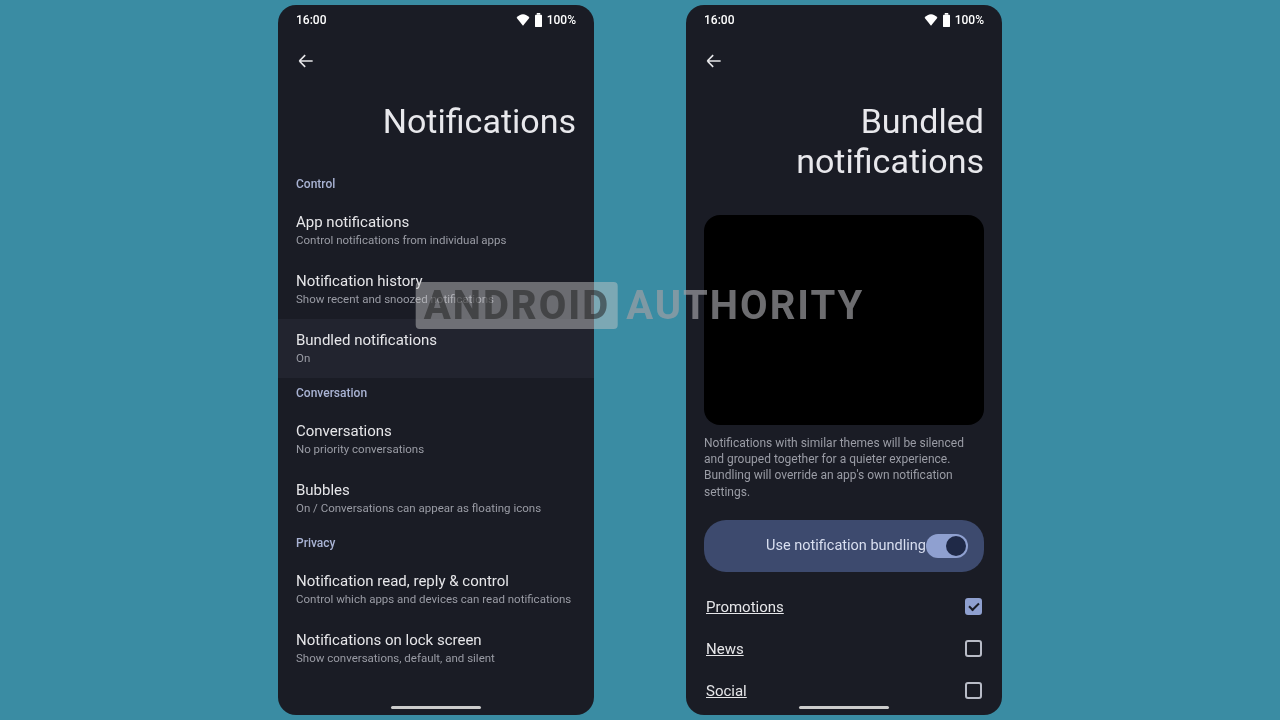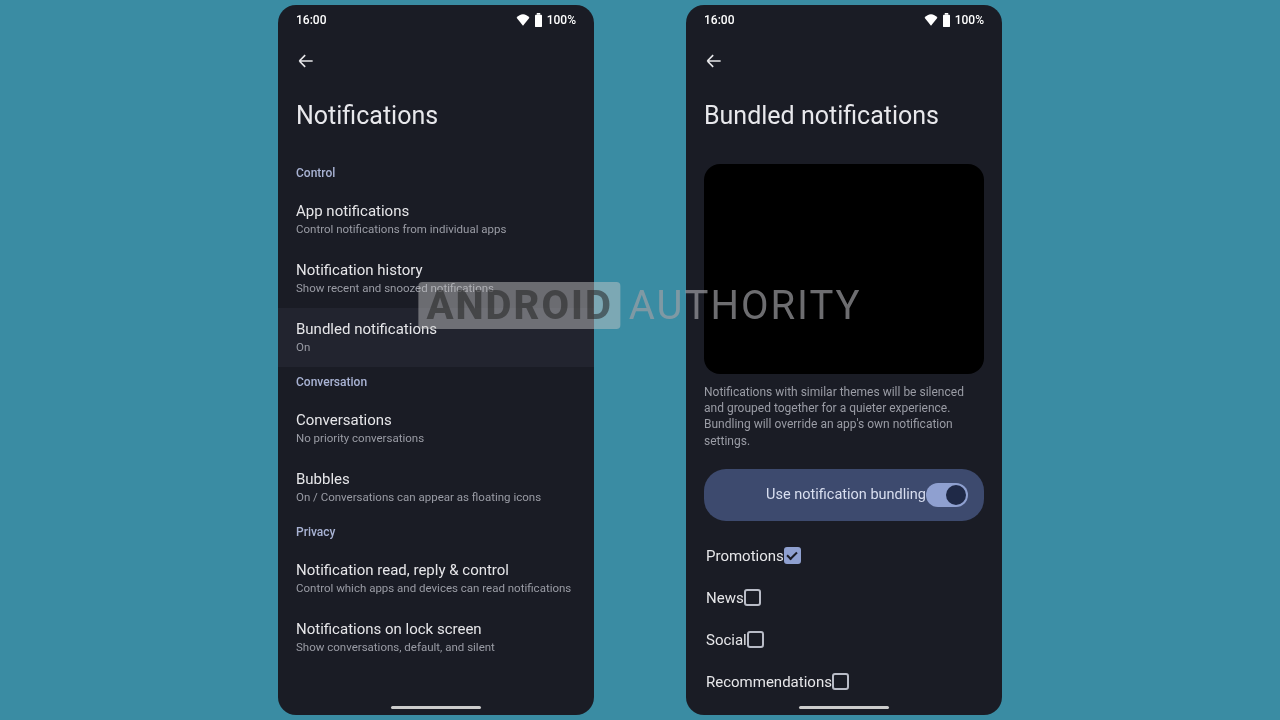--- a/index.html
+++ b/index.html
@@ -36,24 +36,25 @@
     color: #fff;
     text-align: center;
   }
   .status-right { display: flex; align-items: center; gap: 4px; }
   .wifi-icon, .battery-icon { display: inline-flex; }
   .back-button {
     padding: 16px 18px 8px;
     cursor: pointer;
   }
   .page-title {
-    font-size: 25px;
+    font-size: 34px;
     font-weight: 400;
     padding: 18px 18px 28px;
     color: #e8e8ec;
+    text-align: right;
   }
   .section-header {
     font-size: 12px;
     color: #a9b3d4;
     padding: 8px 18px 10px;
     font-weight: 500;
   }
   .list-item {
     padding: 12px 18px;
     cursor: pointer;
@@ -108,23 +109,25 @@
     position: absolute;
     right: 2px;
     top: 2px;
     width: 20px;
     height: 20px;
     background: #1f2947;
     border-radius: 50%;
   }
   .check-row {
     display: flex;
+    justify-content: space-between;
     align-items: center;
     padding: 12px 20px;
     cursor: pointer;
+    text-decoration: underline;
   }
   .check-label {
     font-size: 15px;
     color: #e6e6e9;
   }
   .checkbox {
     width: 17px;
     height: 17px;
     border: 2px solid #b9bcc7;
     border-radius: 3px;
@@ -159,21 +162,21 @@
   }
   .wm-box {
     background: rgba(200,200,200,0.55);
     color: rgba(60,60,60,0.75);
     padding: 0 8px;
     border-radius: 4px;
   }
   .wm-rest {
     color: rgba(160,160,165,0.8);
     margin-left: 8px;
-    font-weight: 400;
+    font-weight: 700;
   }
   .nav-indicator {
     position: absolute;
     bottom: 6px;
     left: 50%;
     transform: translateX(-50%);
     width: 90px;
     height: 3px;
     background: #ccc;
     border-radius: 2px;

